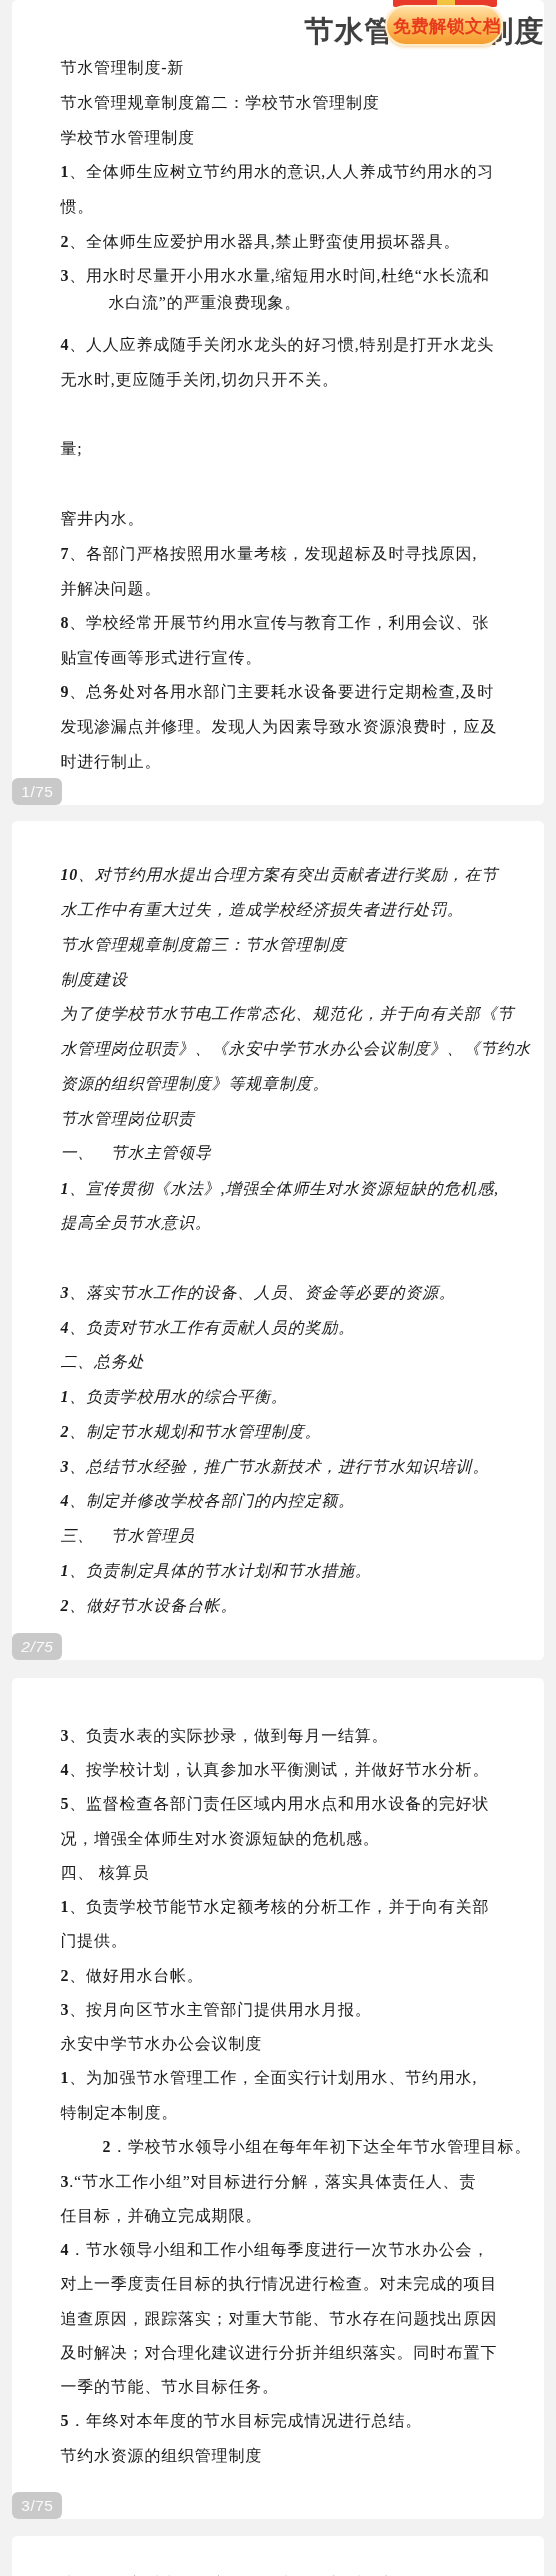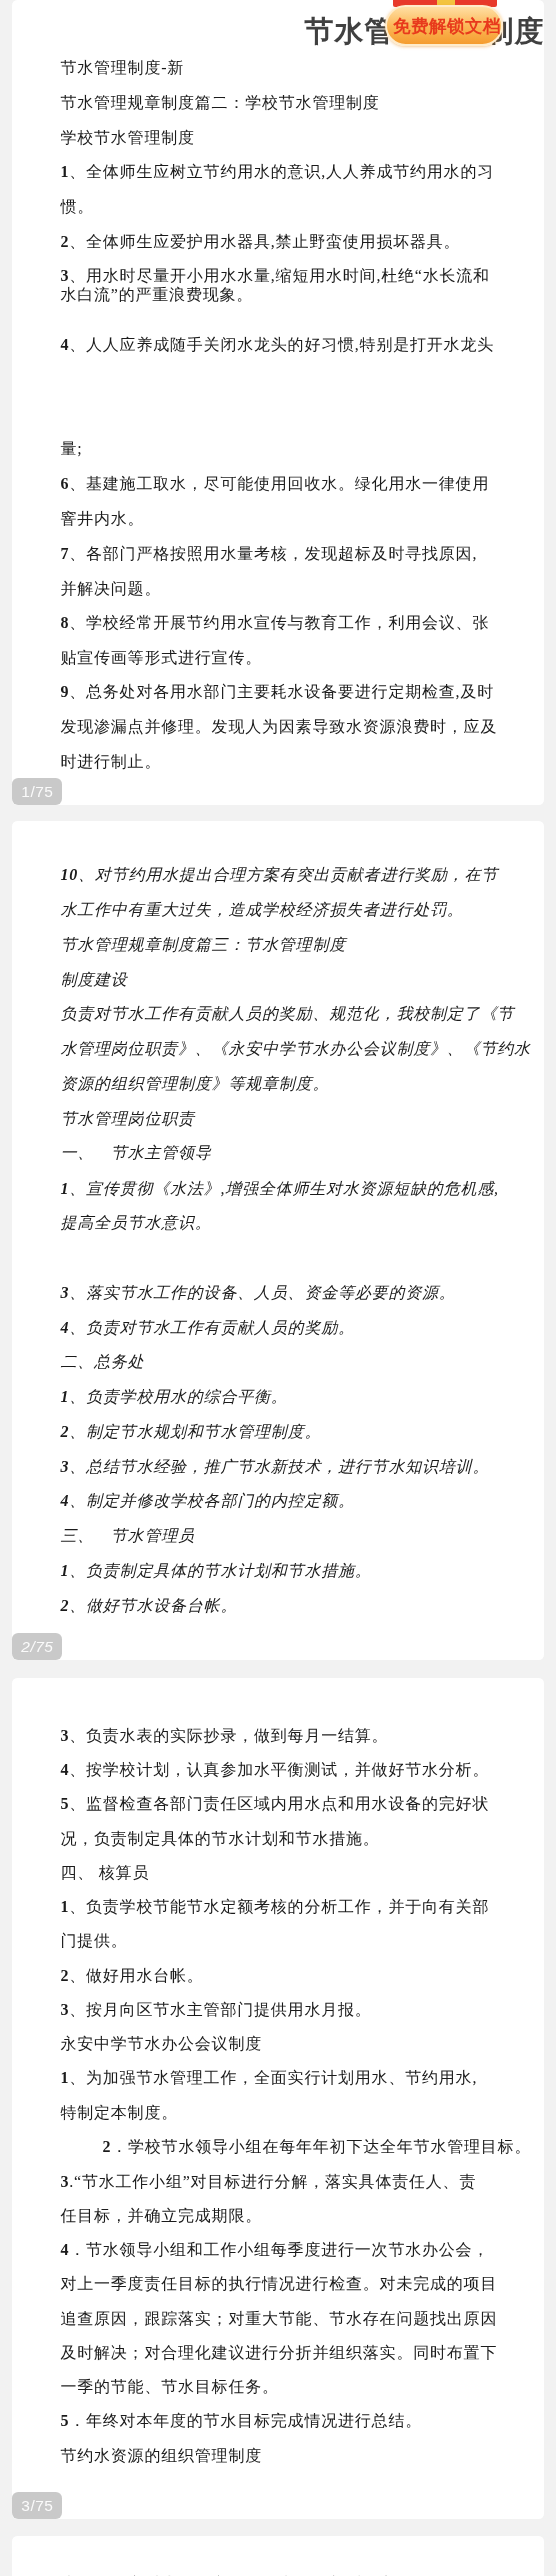--- a/index.html
+++ b/index.html
@@ -55,40 +55,40 @@
 <div id="pages-root">
     <div class="page" style="top: 0px; height: 805px;">
       <div class="doc-title">节水管理规章制度</div>
       <div class="doc-line" style="top: 57px;">节水管理制度-新</div>
       <div class="doc-line" style="top: 92px;">节水管理规章制度篇二：学校节水管理制度</div>
       <div class="doc-line" style="top: 127px;">学校节水管理制度</div>
       <div class="doc-line" style="top: 161px;"><b>1</b>、全体师生应树立节约用水的意识,人人养成节约用水的习</div>
       <div class="doc-line" style="top: 196px;">惯。</div>
       <div class="doc-line" style="top: 231px;"><b>2</b>、全体师生应爱护用水器具,禁止野蛮使用损坏器具。</div>
       <div class="doc-line" style="top: 265px;"><b>3</b>、用水时尽量开小用水水量,缩短用水时间,杜绝“水长流和</div>
-      <div class="doc-line" style="top: 284px;">水白流”的严重浪费现象。</div>
+      <div class="doc-line" style="top: 292px; margin-left: 48px;">水白流”的严重浪费现象。</div>
       <div class="doc-line" style="top: 334px;"><b>4</b>、人人应养成随手关闭水龙头的好习惯,特别是打开水龙头</div>
+      <div class="doc-line" style="top: 369px;">无水时,更应随手关闭,切勿只开不关。</div>
       <div class="doc-line" style="top: 438px;">量;</div>
-      <div class="doc-line" style="top: 473px;"><b>6</b>、基建施工取水，尽可能使用回收水。绿化用水一律使用</div>
       <div class="doc-line" style="top: 508px;">窨井内水。</div>
       <div class="doc-line" style="top: 543px;"><b>7</b>、各部门严格按照用水量考核，发现超标及时寻找原因,</div>
       <div class="doc-line" style="top: 578px;">并解决问题。</div>
       <div class="doc-line" style="top: 612px;"><b>8</b>、学校经常开展节约用水宣传与教育工作，利用会议、张</div>
       <div class="doc-line" style="top: 647px;">贴宣传画等形式进行宣传。</div>
       <div class="doc-line" style="top: 681px;"><b>9</b>、总务处对各用水部门主要耗水设备要进行定期检查,及时</div>
       <div class="doc-line" style="top: 716px;">发现渗漏点并修理。发现人为因素导致水资源浪费时，应及</div>
       <div class="doc-line" style="top: 751px;">时进行制止。</div>
       <div class="page-badge">1/75</div>
     </div>
     <div class="page" style="top: 821px; height: 839px; font-style: italic;">
       <div class="doc-line" style="top: 43px;"><b>10</b>、对节约用水提出合理方案有突出贡献者进行奖励，在节</div>
       <div class="doc-line" style="top: 78px;">水工作中有重大过失，造成学校经济损失者进行处罚。</div>
       <div class="doc-line" style="top: 113px;">节水管理规章制度篇三：节水管理制度</div>
       <div class="doc-line" style="top: 148px;">制度建设</div>
-      <div class="doc-line" style="top: 182px;">负责对节水工作有贡献人员的奖励、规范化，我校制定了《节</div>
+      <div class="doc-line" style="top: 182px;">为了使学校节水节电工作常态化、规范化，并于向有关部《节</div>
       <div class="doc-line" style="top: 217px;">水管理岗位职责》、《永安中学节水办公会议制度》、《节约水</div>
       <div class="doc-line" style="top: 252px;">资源的组织管理制度》等规章制度。</div>
       <div class="doc-line" style="top: 287px;">节水管理岗位职责</div>
       <div class="doc-line" style="top: 321px;">一、　节水主管领导</div>
       <div class="doc-line" style="top: 357px;"><b>1</b>、宣传贯彻《水法》,增强全体师生对水资源短缺的危机感,</div>
       <div class="doc-line" style="top: 391px;">提高全员节水意识。</div>
       <div class="doc-line" style="top: 461px;"><b>3</b>、落实节水工作的设备、人员、资金等必要的资源。</div>
       <div class="doc-line" style="top: 496px;"><b>4</b>、负责对节水工作有贡献人员的奖励。</div>
       <div class="doc-line" style="top: 530px;">二、总务处</div>
       <div class="doc-line" style="top: 565px;"><b>1</b>、负责学校用水的综合平衡。</div>
@@ -97,21 +97,21 @@
       <div class="doc-line" style="top: 669px;"><b>4</b>、制定并修改学校各部门的内控定额。</div>
       <div class="doc-line" style="top: 704px;">三、　节水管理员</div>
       <div class="doc-line" style="top: 739px;"><b>1</b>、负责制定具体的节水计划和节水措施。</div>
       <div class="doc-line" style="top: 774px;"><b>2</b>、做好节水设备台帐。</div>
       <div class="page-badge">2/75</div>
     </div>
     <div class="page" style="top: 1678px; height: 841px;">
       <div class="doc-line" style="top: 47px;"><b>3</b>、负责水表的实际抄录，做到每月一结算。</div>
       <div class="doc-line" style="top: 81px;"><b>4</b>、按学校计划，认真参加水平衡测试，并做好节水分析。</div>
       <div class="doc-line" style="top: 115px;"><b>5</b>、监督检查各部门责任区域内用水点和用水设备的完好状</div>
-      <div class="doc-line" style="top: 150px;">况，负责制定具体的节水计划和节水措施。</div>
+      <div class="doc-line" style="top: 150px;">况，增强全体师生对水资源短缺的危机感。</div>
       <div class="doc-line" style="top: 184px;">四、 核算员</div>
       <div class="doc-line" style="top: 218px;"><b>1</b>、负责学校节能节水定额考核的分析工作，并于向有关部</div>
       <div class="doc-line" style="top: 252px;">门提供。</div>
       <div class="doc-line" style="top: 287px;"><b>2</b>、做好用水台帐。</div>
       <div class="doc-line" style="top: 321px;"><b>3</b>、按月向区节水主管部门提供用水月报。</div>
       <div class="doc-line" style="top: 355px;">永安中学节水办公会议制度</div>
       <div class="doc-line" style="top: 389px;"><b>1</b>、为加强节水管理工作，全面实行计划用水、节约用水,</div>
       <div class="doc-line" style="top: 424px;">特制定本制度。</div>
       <div class="doc-line" style="top: 458px; margin-left: 42px;"><b>2</b>．学校节水领导小组在每年年初下达全年节水管理目标。</div>
       <div class="doc-line" style="top: 493px;"><b>3</b>.“节水工作小组”对目标进行分解，落实具体责任人、责</div>

